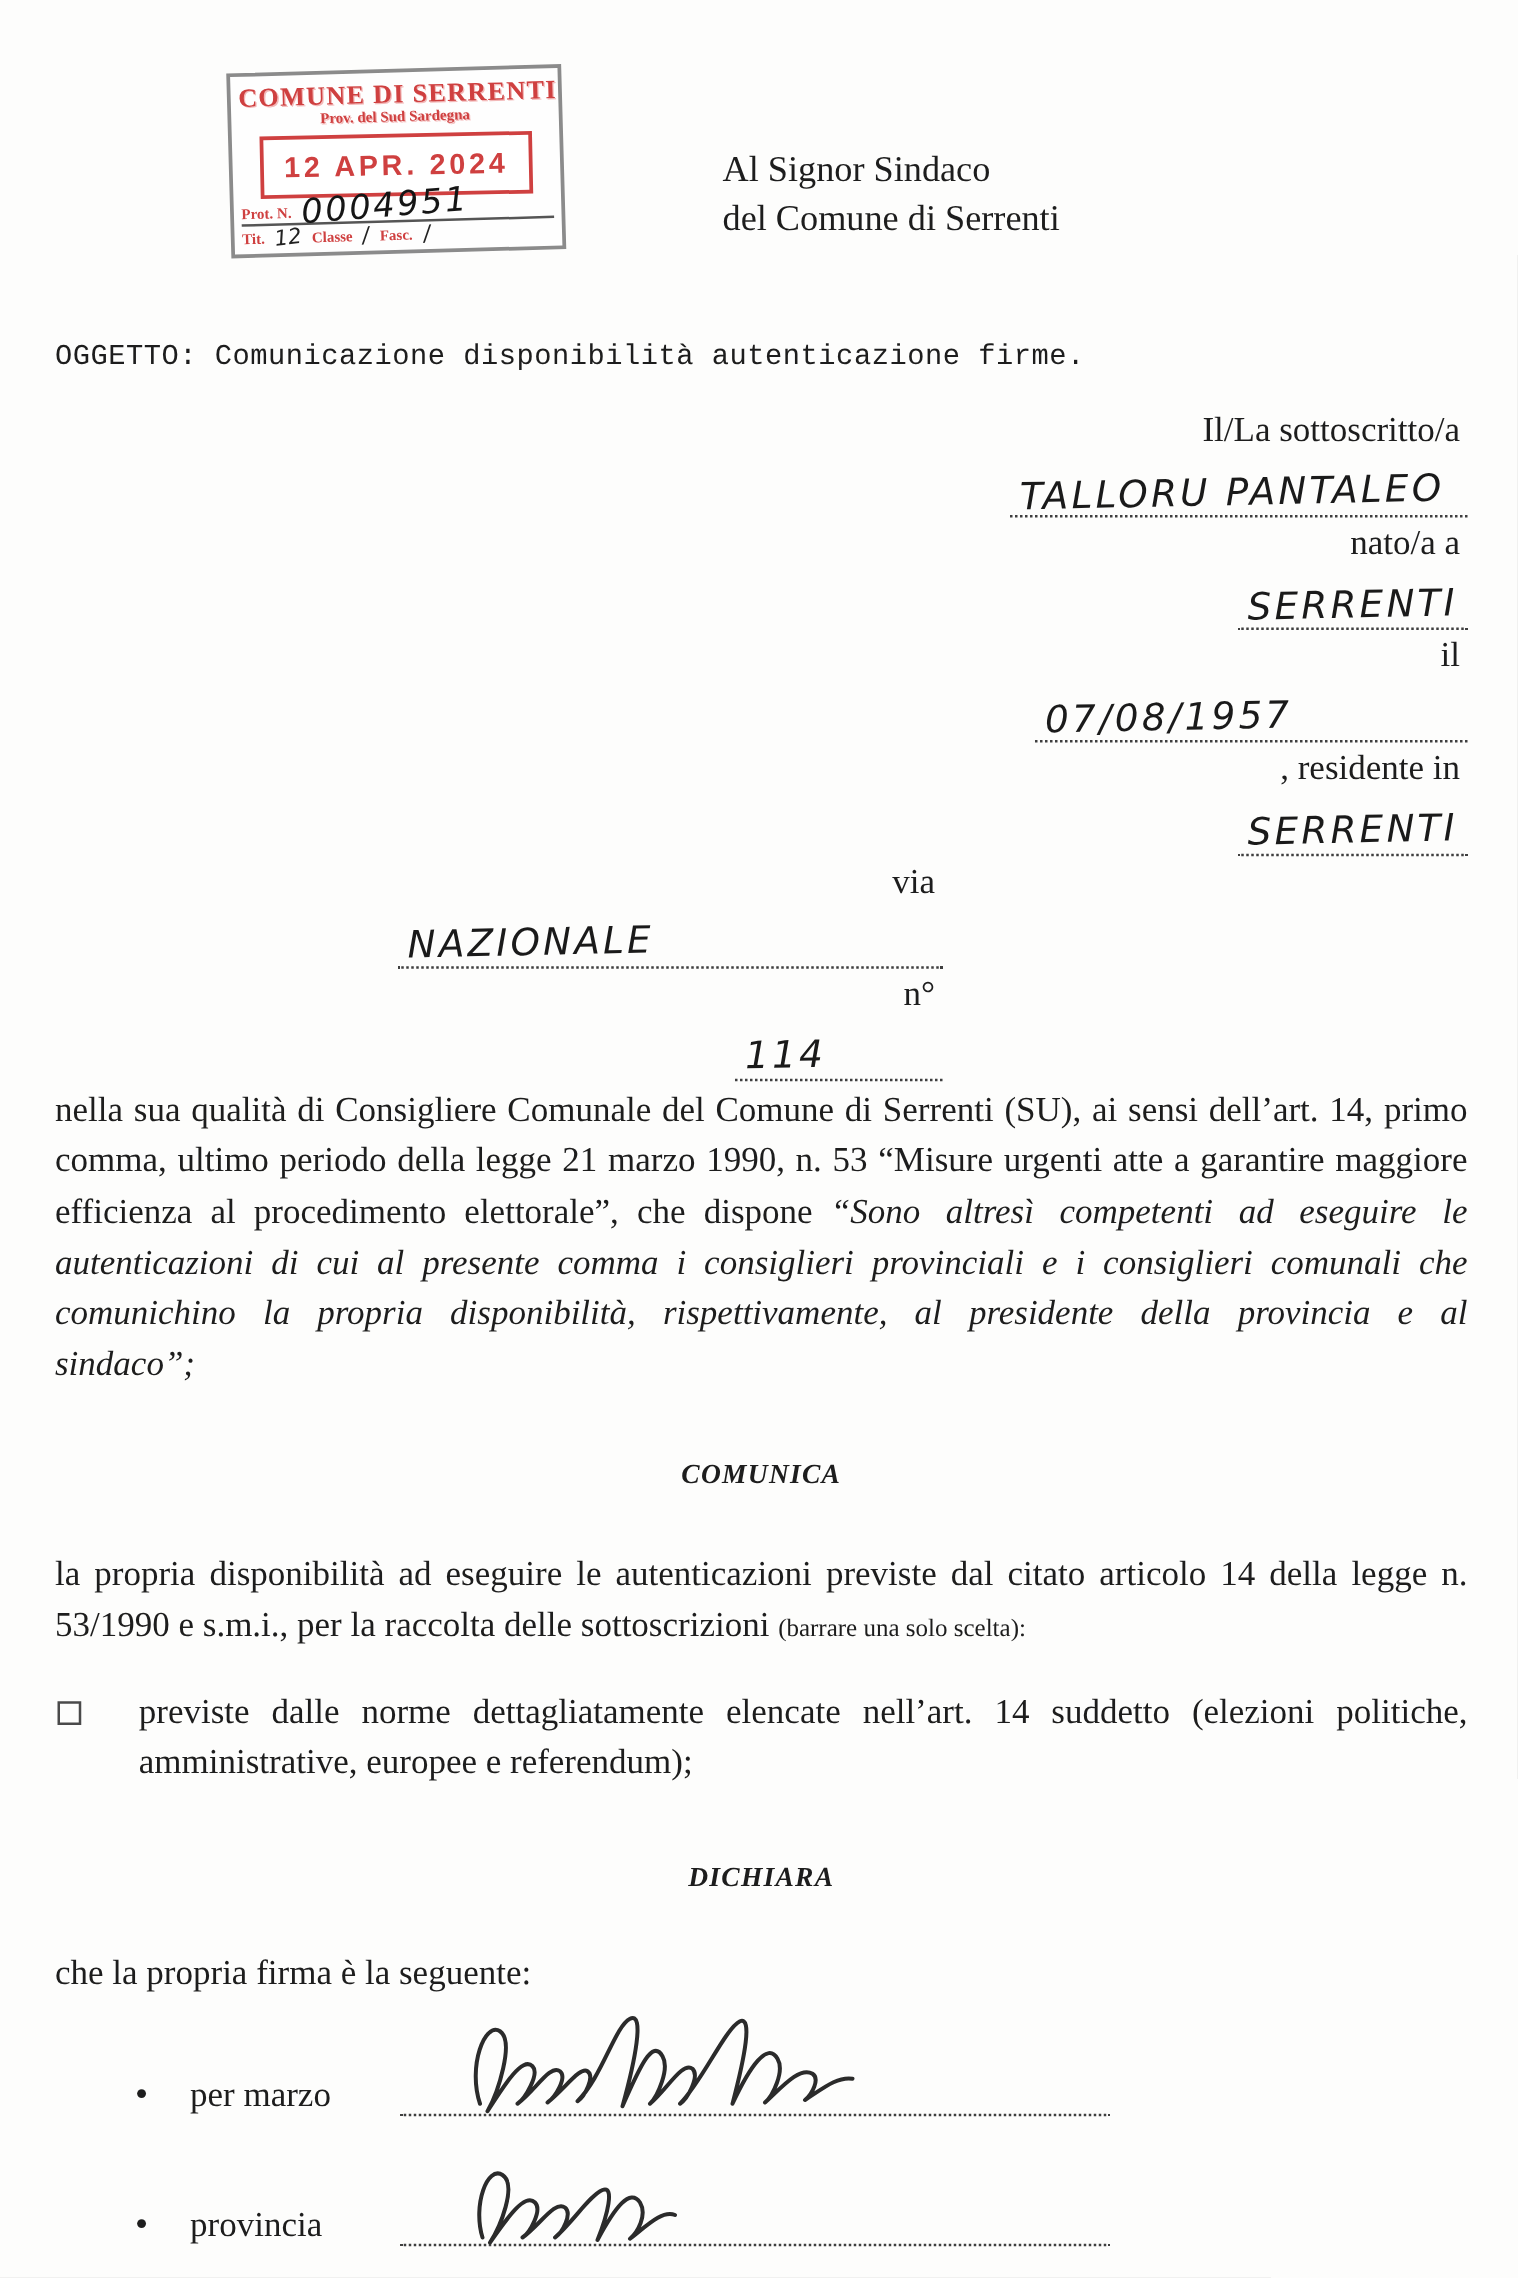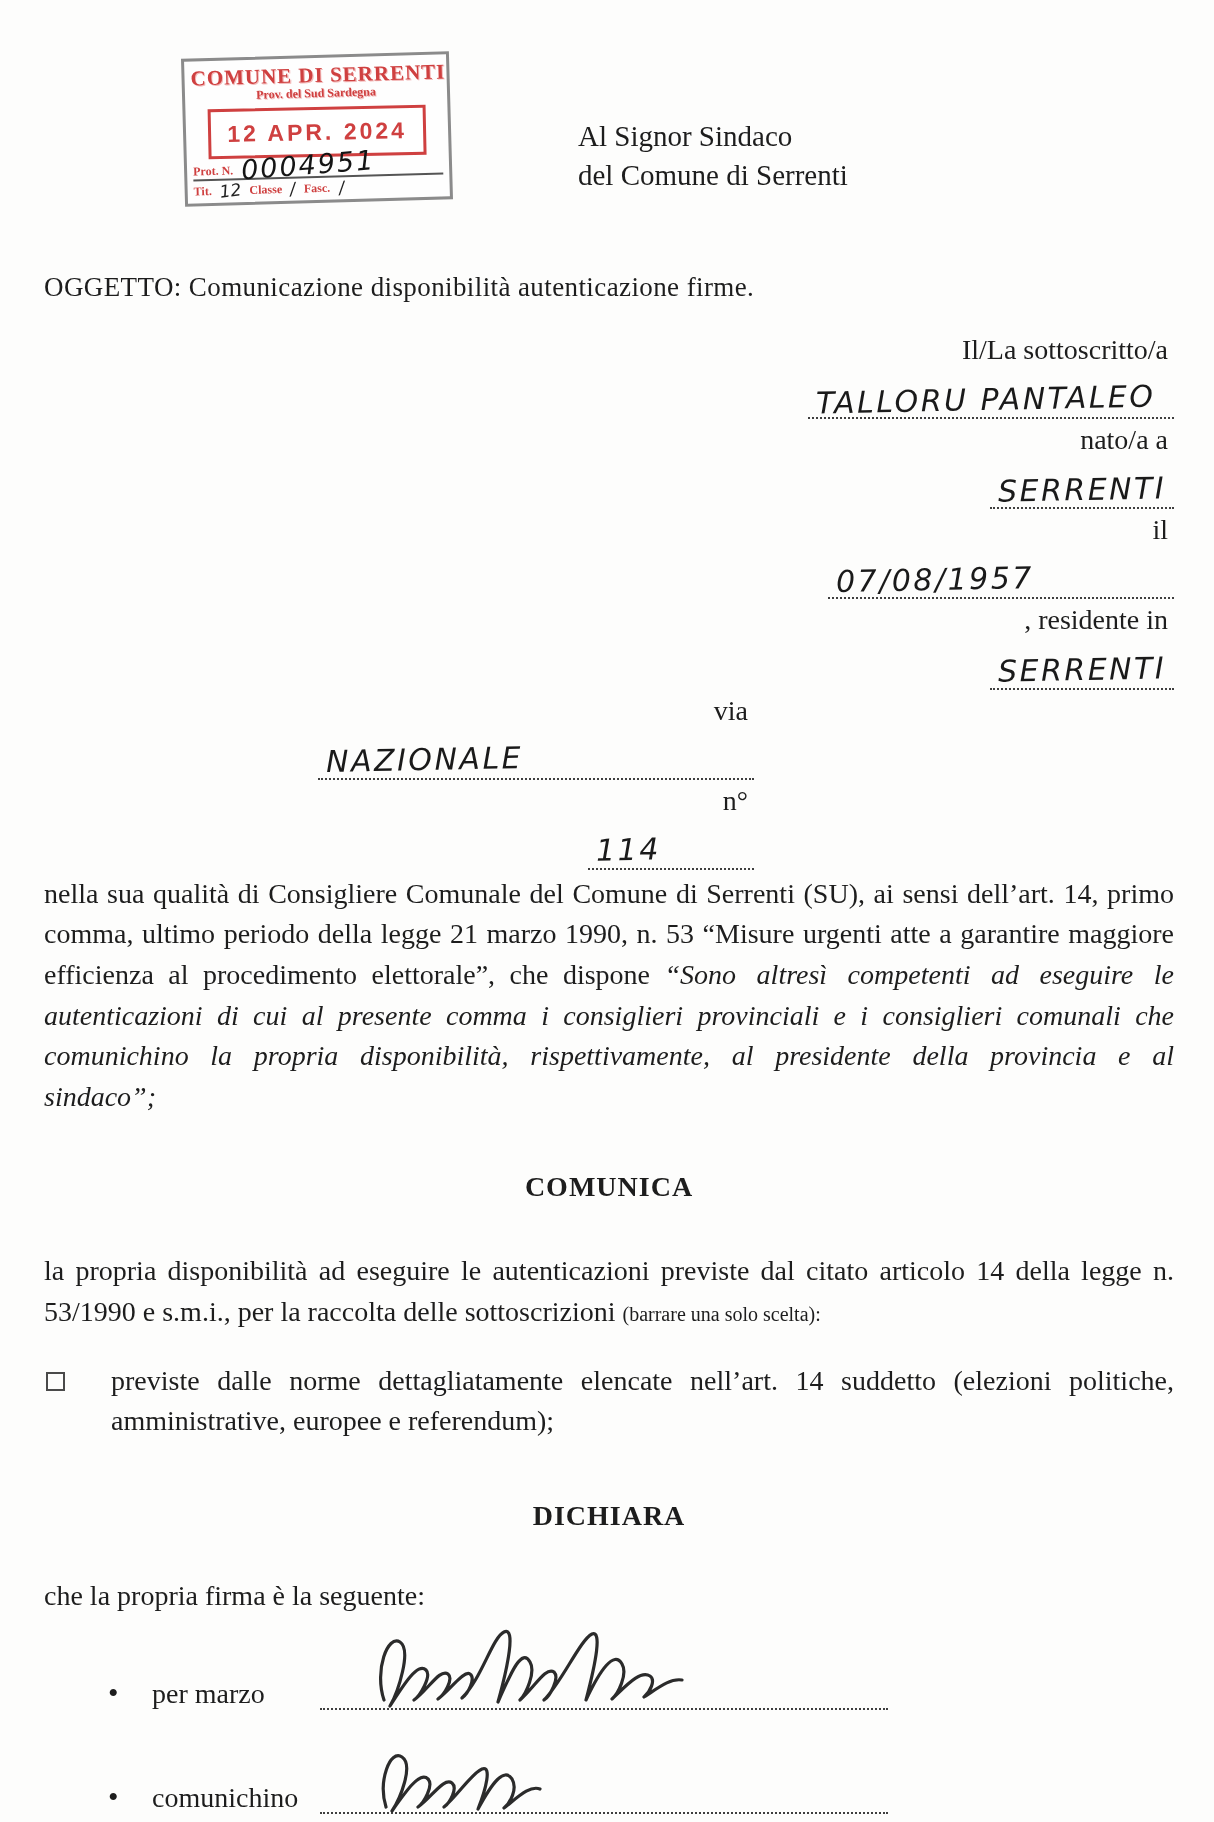--- a/index.html
+++ b/index.html
@@ -54,41 +54,41 @@
   .stamp-hand-sm{
     font-family:"DejaVu Sans", sans-serif;font-style:italic;
     color:#222;font-size:17px;transform:rotate(-6deg);
     margin:-4px 2px -2px 2px;white-space:nowrap;
   }
 
   
   .recipient{position:absolute;left:578px;top:117px;font-size:29px;line-height:1.35;}
 
   
-  .subject{margin-top:272px;font-size:27px;letter-spacing:.4px;}
+  .subject{margin-top:272px;font-size:23px;letter-spacing:.4px;font-family:Liberation Mono, monospace;}
   .intro{margin-top:26px;font-size:28px;line-height:1.52;}
   .fillrow{display:flex;align-items:flex-end;white-space:nowrap;flex-direction:column;}
   .fillrow .lbl{flex:none;padding-right:6px;}
   .slot{
     border-bottom:2px dotted #3f3f3f;
     display:inline-flex;align-items:flex-end;
     padding:0 8px;overflow:visible;position:relative;
   }
   .slot.grow{flex:1;}
   .hand{
     font-family:"DejaVu Sans", sans-serif;font-style:italic;
     font-size:30px;letter-spacing:2.5px;color:#1a1a1a;
     transform:rotate(-1.2deg);position:relative;top:5px;white-space:nowrap;
   }
   .hand.big{font-size:36px;letter-spacing:4px;}
   .para{font-size:28px;line-height:1.45;text-align:justify;margin-top:4px;}
   .quote{font-style:italic;word-spacing:6px;}
   .heading{
-    text-align:center;font-weight:bold;
-    font-size:28px;letter-spacing:1px;margin:54px 0 48px;
+    text-align:center;font-weight:bold;font-style:italic;
+    font-size:22px;letter-spacing:1px;margin:54px 0 48px;
   }
   .small-note{font-size:20px;}
 
   .option{display:flex;margin-top:0;gap:30px;}
   .checkbox{
     flex:none;width:15px;height:15px;border:2px solid #4a4a4a;
     margin:11px 16px 0 2px;background:transparent;
   }
   .option-text{flex:1;font-size:28px;line-height:1.45;text-align:justify;}
   .option-line{display:flex;align-items:flex-end;flex:1;font-size:28px;line-height:1.45;}
@@ -198,21 +198,21 @@
       <span class="siglabel">per marzo</span>
       <span class="sigslot">
         <svg width="330" height="100" viewBox="0 0 330 100">
           <path class="sig-stroke" d="M14 82 C4 52 18 16 30 24 C42 32 28 74 20 88 C34 66 48 44 56 52 C62 58 50 78 44 82 C58 72 70 50 78 56 C84 61 74 77 68 81 C82 70 94 52 100 56 C106 60 98 76 92 80 C112 60 122 20 134 14 C146 8 138 48 128 84 C142 52 152 30 160 44 C166 54 156 76 150 82 C164 70 176 48 184 54 C190 60 180 78 174 82 C192 64 210 22 222 16 C232 12 226 44 216 82 C230 52 244 32 252 46 C258 56 248 76 242 81 C256 68 270 52 280 58 C286 62 280 74 274 79 C288 70 300 60 312 62"></path>
         </svg>
       </span>
     </div>
 
     <div class="sigrow" style="margin-top:70px">
       <span class="bullet">•</span>
-      <span class="siglabel">comunichino</span>
+      <span class="siglabel">provincia</span>
       <span class="sigslot">
         <svg width="200" height="85" viewBox="0 0 200 85">
           <path class="sig-stroke" d="M16 70 C8 44 20 12 32 20 C44 28 30 62 22 74 C36 54 50 34 58 42 C64 48 54 66 48 70 C62 60 74 40 82 46 C88 51 80 66 74 70 C88 58 102 36 112 32 C122 28 116 52 108 72 C122 46 134 30 142 42 C148 52 140 66 134 71 C148 60 160 48 170 52"></path>
         </svg>
       </span>
     </div>
 
     <div class="closing">
       <span>Serrenti, addì</span>
       <span class="slot" style="width:300px;margin-left:8px">

